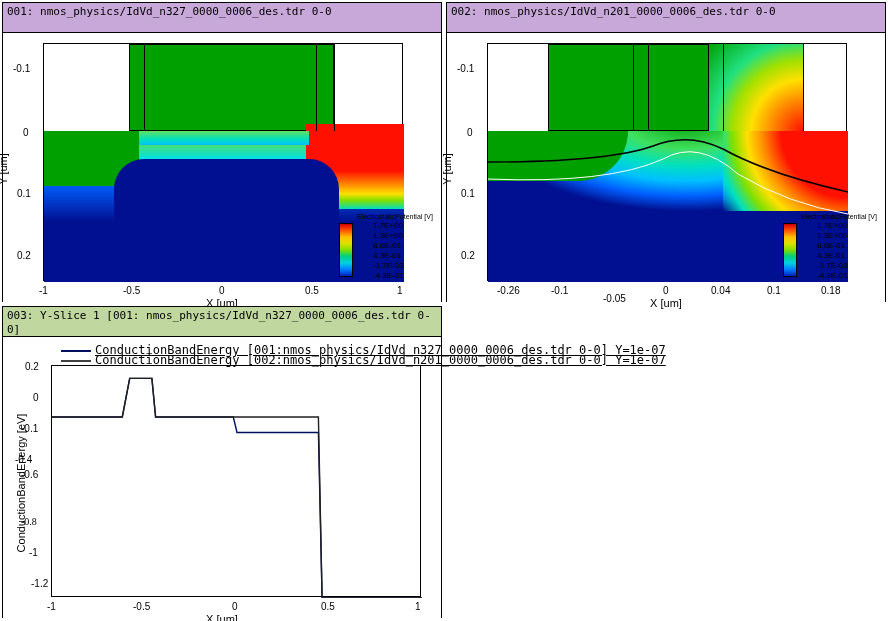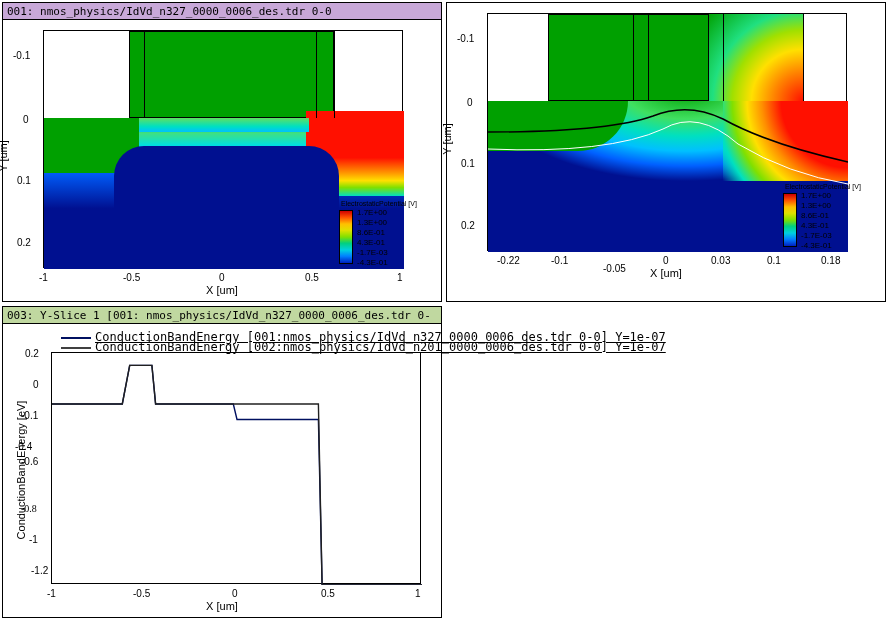--- a/index.html
+++ b/index.html
@@ -14,21 +14,21 @@
   .panel {
     position: absolute;
     border: 1px solid #000;
     background: #fff;
   }
   .panel-title {
     background: #c8a8d8;
     font-size: 11px;
     padding: 2px 4px;
     border-bottom: 1px solid #000;
-    height: 17px;
+    height: 30px;
     line-height: 14px;
     font-family: monospace;
   }
   .panel-title.green {
     background: #c0d8a0;
   }
   .plot-area {
     position: relative;
     background: #fff;
   }
@@ -63,20 +63,21 @@
     height: 100%;
     background: linear-gradient(to bottom,
       #d00000 0%, #ff5000 12%, #ffc000 25%,
       #e0e000 37%, #80e000 50%, #00d080 62%,
       #00d0e0 75%, #0080ff 87%, #0020c0 100%);
   }
   .cb-label {
     position: absolute;
     font-size: 8px;
     white-space: nowrap;
+    margin-left: 16px;
   }
   .legend-line {
     position: absolute;
     font-size: 12px;
     font-family: monospace;
     white-space: nowrap;
     text-decoration: underline;
   }
   .legend-swatch {
     display: inline-block;
@@ -134,20 +135,21 @@
     <div class="cb-label" style="left:354px; top:188px;">1.7E+00</div>
     <div class="cb-label" style="left:354px; top:198px;">1.3E+00</div>
     <div class="cb-label" style="left:354px; top:208px;">8.6E-01</div>
     <div class="cb-label" style="left:354px; top:218px;">4.3E-01</div>
     <div class="cb-label" style="left:354px; top:228px;">-1.7E-03</div>
     <div class="cb-label" style="left:354px; top:238px;">-4.3E-01</div>
   </div>
 </div>
 
 <div class="panel" style="left:446px; top:2px; width:440px; height:300px;">
+  <div class="panel-title">002: nmos_physics/IdVd_n201_0000_0006_des.tdr 0-0</div>
   <div class="plot-area" style="position:relative; width:100%; height:280px;">
     <div class="axis-label-y" style="left:-16px; top:130px;">Y [um]</div>
     <div class="plot-box" style="left:40px; top:10px; width:360px; height:238px;">
 
       <div style="position:absolute; left:60px; top:0px; width:255px; height:87px; background:#00a000; border:1px solid #000;"></div>
 
       <div style="position:absolute; left:220px; top:0px; width:95px; height:87px; background:radial-gradient(circle at 100% 100%, #ff1000 0%, #ff8000 22%, #ffe000 40%, #a0e000 55%, #20e080 70%, #00a000 100%);"></div>
 
       <div style="position:absolute; left:0; top:87px; width:360px; height:151px; background:#001090;"></div>
 
@@ -168,25 +170,25 @@
       <div style="position:absolute; left:220px; top:0; width:1px; height:87px; background:#000;"></div>
       <div style="position:absolute; left:235px; top:0; width:1px; height:87px; background:#000;"></div>
       <div style="position:absolute; left:315px; top:0; width:1px; height:87px; background:#000;"></div>
     </div>
 
     <div class="tick" style="left:10px; top:30px;">-0.1</div>
     <div class="tick" style="left:20px; top:94px;">0</div>
     <div class="tick" style="left:14px; top:155px;">0.1</div>
     <div class="tick" style="left:14px; top:217px;">0.2</div>
 
-    <div class="tick" style="left:50px; top:252px;">-0.22</div>
+    <div class="tick" style="left:50px; top:252px;">-0.26</div>
     <div class="tick" style="left:104px; top:252px;">-0.1</div>
     <div class="tick" style="left:156px; top:260px;">-0.05</div>
     <div class="tick" style="left:216px; top:252px;">0</div>
-    <div class="tick" style="left:264px; top:252px;">0.03</div>
+    <div class="tick" style="left:264px; top:252px;">0.04</div>
     <div class="tick" style="left:320px; top:252px;">0.1</div>
     <div class="tick" style="left:374px; top:252px;">0.18</div>
     <div class="axis-label-x" style="top:264px;">X [um]</div>
 
     <div class="cb-label" style="left:338px; top:180px; font-size:7px;">ElectrostaticPotential [V]</div>
     <div class="colorbar" style="left:336px; top:190px; height:54px;">
         <div class="grad"></div>
       </div>
     <div class="cb-label" style="left:354px; top:188px;">1.7E+00</div>
     <div class="cb-label" style="left:354px; top:198px;">1.3E+00</div>

